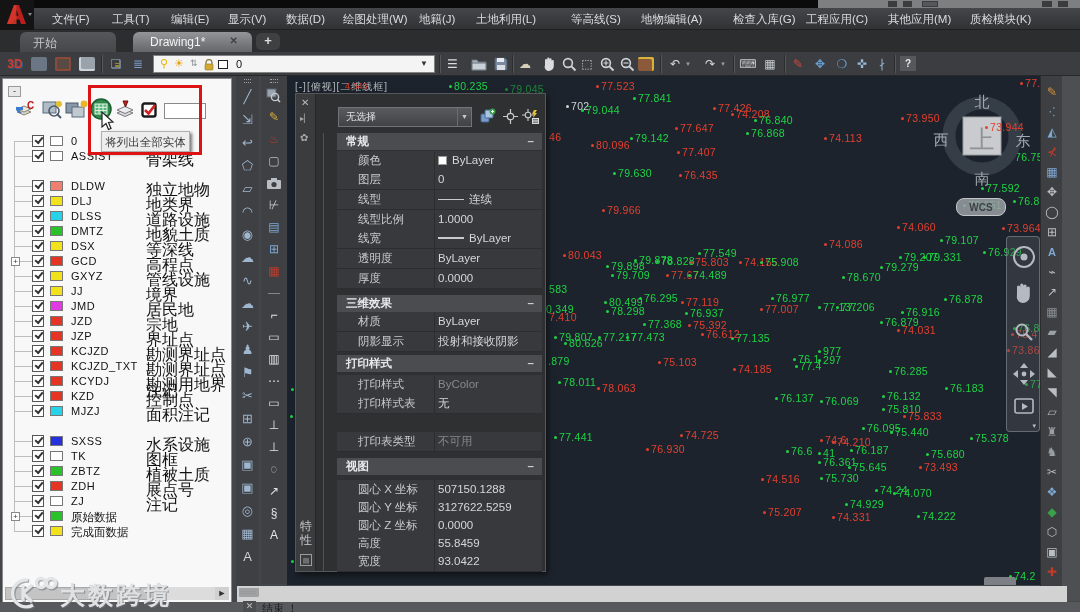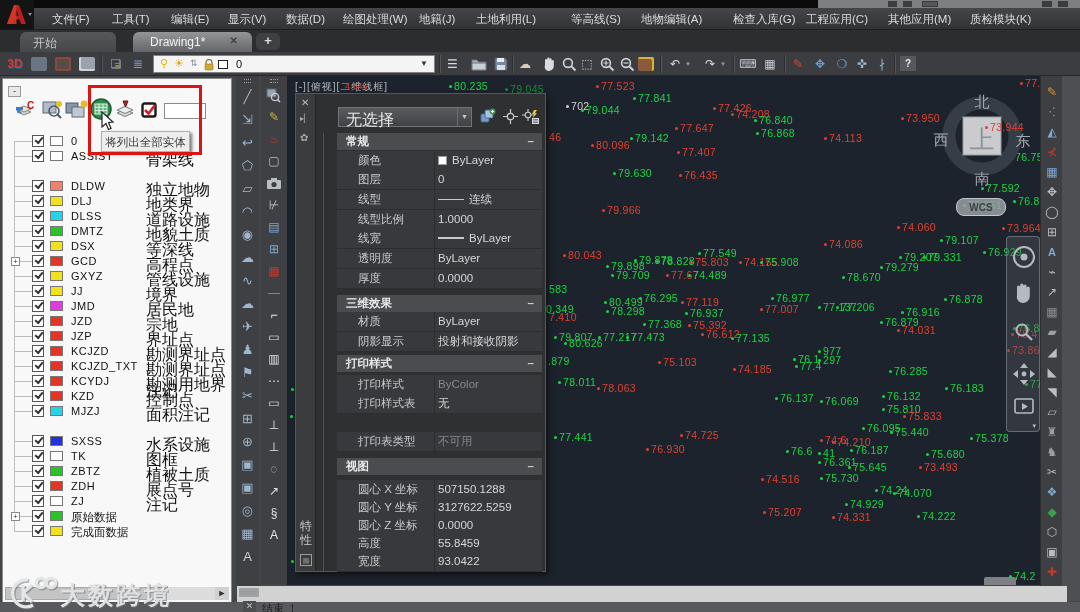--- a/index.html
+++ b/index.html
@@ -158,21 +158,21 @@
     <span class="pt g" style="left:162px;top:6px"><i></i>80.235</span>
     <span class="pt g" style="left:218px;top:9px;opacity:.55"><i></i>79.045</span>
     <span class="pt r" style="left:309px;top:6px"><i></i>77.523</span>
     <span class="pt g" style="left:346px;top:18px"><i></i>77.841</span>
     <span class="pt w" style="left:279px;top:26px"><i></i>702</span>
     <span class="pt g" style="left:294px;top:30px"><i></i>79.044</span>
     <span class="pt r" style="left:426px;top:28px"><i></i>77.426</span>
     <span class="pt r" style="left:444px;top:34px"><i></i>74.208</span>
     <span class="pt g" style="left:467px;top:40px"><i></i>76.840</span>
     <span class="pt r" style="left:388px;top:48px"><i></i>77.647</span>
-    <span class="pt g" style="left:469px;top:53px"><i></i>76.868</span>
+    <span class="pt g" style="left:459px;top:53px"><i></i>76.868</span>
     <span class="pt g" style="left:343px;top:58px"><i></i>79.142</span>
     <span class="pt r" style="left:304px;top:65px"><i></i>80.096</span>
     <span class="pt r" style="left:390px;top:72px"><i></i>77.407</span>
     <span class="pt r" style="left:614px;top:38px"><i></i>73.950</span>
     <span class="pt r" style="left:537px;top:58px"><i></i>74.113</span>
     <span class="pt g" style="left:723px;top:77px"><i></i>76.75</span>
     <span class="pt g" style="left:326px;top:93px"><i></i>79.630</span>
     <span class="pt r" style="left:392px;top:95px"><i></i>76.435</span>
     <span class="pt g" style="left:694px;top:108px"><i></i>77.592</span>
     <span class="pt g" style="left:726px;top:121px"><i></i>76.88</span>
@@ -632,21 +632,21 @@
     <div id="ptitle">
     <span style="position:absolute;left:5px;top:3px;color:#b8babc;font-size:10px">✕</span>
     <span style="position:absolute;left:4px;top:20px;color:#a8aaac;font-size:8px">▸▏</span>
     <span style="position:absolute;left:4px;top:38px;color:#a8aaac;font-size:10px">✿</span>
     <span style="position:absolute;left:4px;top:424px;color:#c8cacc;font-size:12px">特</span>
         <span style="position:absolute;left:4px;top:438px;color:#c8cacc;font-size:12px">性</span>
     <span style="position:absolute;left:4px;top:460px;width:12px;height:12px;border:1px solid #9a9c9e;color:#9a9c9e;font-size:7px;line-height:11px;text-align:center">▤</span>
     </div>
     <div style="position:absolute;left:27px;top:39px;width:1px;height:438px;background:#515356"></div>
     <div style="position:absolute;left:42px;top:13px;width:134px;height:20px;background:linear-gradient(#595c5f,#404244);border:1px solid #717477">
-<span style="position:absolute;left:7px;top:2px;font-size:16px;color:#e6e7e8">无选择</span>
+<span style="position:absolute;left:7px;top:2px;font-size:10px;color:#e6e7e8">无选择</span>
 <span style="position:absolute;right:0;top:0;width:14px;height:18px;border-left:1px solid #6a6d70;color:#c8cacc;font-size:7px;text-align:center;line-height:18px">▼</span>
       </div>
     <div style="position:absolute;left:183px;top:14px"><svg width="17" height="17" viewBox="0 0 17 17">
           <rect x="2" y="6" width="8" height="8" rx="1" fill="#7a9cc8" stroke="#45688e"></rect>
           <rect x="6" y="2" width="8" height="8" rx="1" fill="#a8c4e0" stroke="#45688e"></rect>
           <circle cx="13.5" cy="3.5" r="3" fill="#3aa04a"></circle>
           <path d="M13.5 2 v3 M12 3.5 h3" stroke="#fff" stroke-width="1"></path>
         </svg></div>
     <div style="position:absolute;left:207px;top:15px"><svg width="15" height="15" viewBox="0 0 15 15">
           <circle cx="7.5" cy="7.5" r="3.2" fill="none" stroke="#c8cacc" stroke-width="1.2"></circle>

